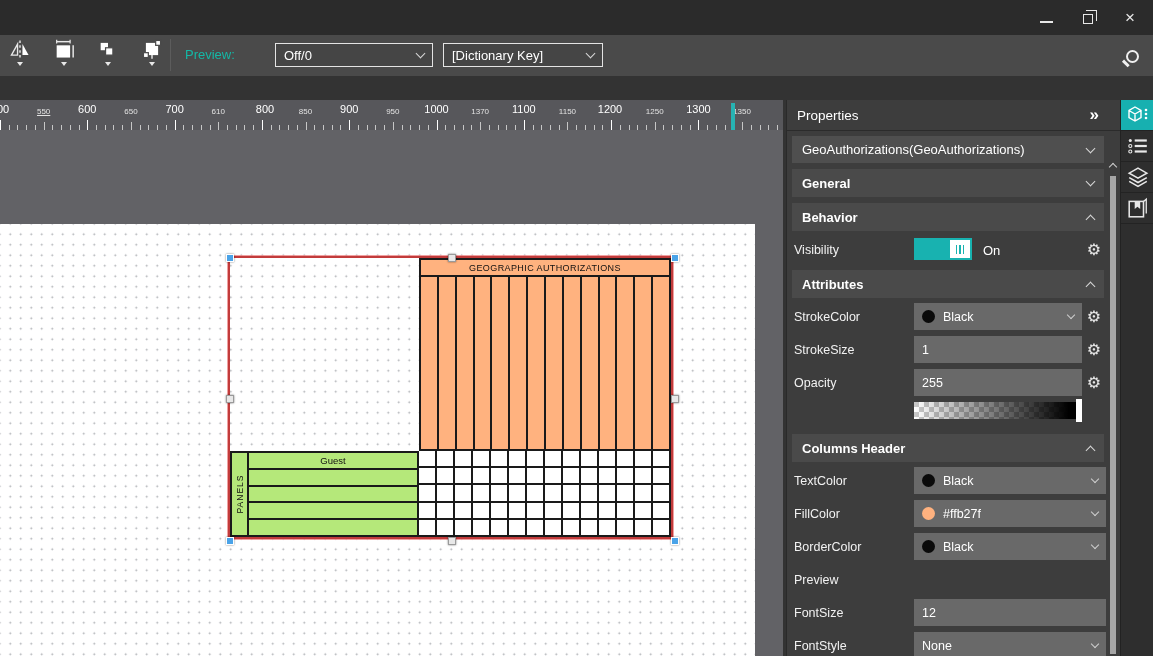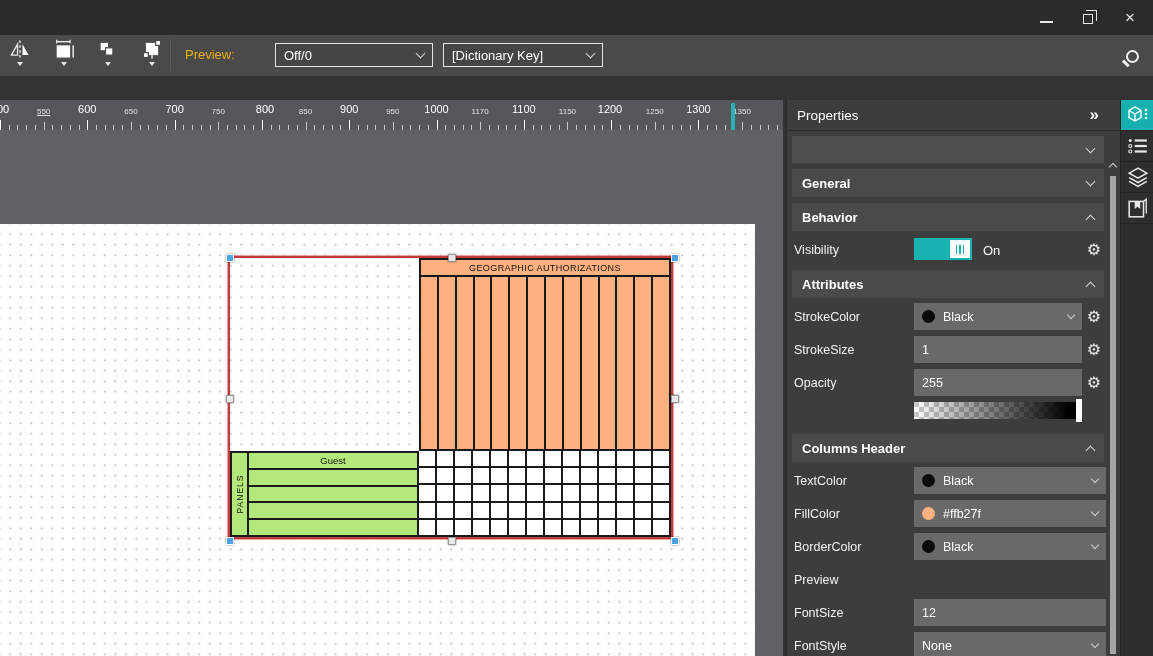--- a/index.html
+++ b/index.html
@@ -16,21 +16,21 @@
   .min-glyph { width:13px; height:2px; background:#e8e8e8; margin-top:8px; }
   .rest-glyph { position:relative; width:10px; height:10px; border:1.5px solid #e8e8e8; margin-top:3px; background:#2b2b2b; }
   .rest-glyph::before { content:""; position:absolute; left:2px; top:-5px; width:10px; height:10px; border:1.5px solid #e8e8e8; border-left:none; border-bottom:none; }
 
   
   .toolbar { position:absolute; left:0; top:35px; width:1153px; height:41px; background:#4a4a4a; }
   .toolbtn { position:absolute; top:4px; width:36px; height:33px; display:flex; flex-direction:column; align-items:center; }
   .toolbtn svg { display:block; }
   .caret-down { width:0; height:0; border-left:3px solid transparent; border-right:3px solid transparent; border-top:4px solid #e8e8e8; margin-top:3px; }
   .tb-sep { position:absolute; left:170px; top:4px; width:1px; height:32px; background:#3a3a3a; border-right:1px solid #5c5c5c; }
-  .preview-label { position:absolute; left:185px; top:12px; color:#eab308; font-size:13px; }
+  .preview-label { position:absolute; left:185px; top:12px; color:#14b8a6; font-size:13px; }
   .select-box { position:absolute; top:8px; height:24px; background:#454545; border:1px solid #e4e4e4; color:#fff; font-size:13px; display:flex; align-items:center; padding:0 8px; }
   .select-box .chev { margin-left:auto; }
   .sel1 { left:275px; width:158px; }
   .sel2 { left:443px; width:160px; }
   .chev { width:7px; height:7px; border-right:1.5px solid #d8d8d8; border-bottom:1.5px solid #d8d8d8; transform:rotate(45deg); margin-top:-3px; }
   .chev.up { transform:rotate(-135deg); margin-top:4px; }
   .search-btn { position:absolute; right:4px; top:6px; width:34px; height:30px; display:flex; align-items:center; justify-content:center; }
   .search-glyph { position:relative; width:13px; height:13px; border:2px solid #f0f0f0; border-radius:50%; }
   .search-glyph::after { content:""; position:absolute; left:-6px; top:10px; width:8px; height:2.5px; background:#f0f0f0; transform:rotate(45deg); }
 
@@ -216,21 +216,21 @@
       <span class="tick" style="left: 148.41px; height: 5px;"></span>
       <span class="tick" style="left: 157.14px; height: 5px;"></span>
       <span class="tick" style="left: 165.87px; height: 5px;"></span>
       <span class="tick" style="left: 174.6px; height: 10px; background: rgb(255, 255, 255);"></span>
       <span class="lbl big" style="left: 174.6px;">700</span>
       <span class="tick" style="left: 183.33px; height: 5px;"></span>
       <span class="tick" style="left: 192.06px; height: 5px;"></span>
       <span class="tick" style="left: 200.79px; height: 5px;"></span>
       <span class="tick" style="left: 209.52px; height: 5px;"></span>
       <span class="tick" style="left: 218.25px; height: 8px;"></span>
-      <span class="lbl small" style="left: 218.25px;">750</span>
+      <span class="lbl small" style="left: 218.25px;">610</span>
       <span class="tick" style="left: 226.98px; height: 5px;"></span>
       <span class="tick" style="left: 235.71px; height: 5px;"></span>
       <span class="tick" style="left: 244.44px; height: 5px;"></span>
       <span class="tick" style="left: 253.17px; height: 5px;"></span>
       <span class="tick" style="left: 261.9px; height: 10px; background: rgb(255, 255, 255);"></span>
       <span class="lbl big" style="left: 265px;">800</span>
       <span class="tick" style="left: 270.63px; height: 5px;"></span>
       <span class="tick" style="left: 279.36px; height: 5px;"></span>
       <span class="tick" style="left: 288.09px; height: 5px;"></span>
       <span class="tick" style="left: 296.82px; height: 5px;"></span>
@@ -252,21 +252,21 @@
       <span class="tick" style="left: 410.31px; height: 5px;"></span>
       <span class="tick" style="left: 419.04px; height: 5px;"></span>
       <span class="tick" style="left: 427.77px; height: 5px;"></span>
       <span class="tick" style="left: 436.5px; height: 10px; background: rgb(255, 255, 255);"></span>
       <span class="lbl big" style="left: 436.5px;">1000</span>
       <span class="tick" style="left: 445.23px; height: 5px;"></span>
       <span class="tick" style="left: 453.96px; height: 5px;"></span>
       <span class="tick" style="left: 462.69px; height: 5px;"></span>
       <span class="tick" style="left: 471.42px; height: 5px;"></span>
       <span class="tick" style="left: 480.15px; height: 8px;"></span>
-      <span class="lbl small" style="left: 480.15px;">1170</span>
+      <span class="lbl small" style="left: 480.15px;">1370</span>
       <span class="tick" style="left: 488.88px; height: 5px;"></span>
       <span class="tick" style="left: 497.61px; height: 5px;"></span>
       <span class="tick" style="left: 506.34px; height: 5px;"></span>
       <span class="tick" style="left: 515.07px; height: 5px;"></span>
       <span class="tick" style="left: 523.8px; height: 10px; background: rgb(255, 255, 255);"></span>
       <span class="lbl big" style="left: 523.8px;">1100</span>
       <span class="tick" style="left: 532.53px; height: 5px;"></span>
       <span class="tick" style="left: 541.26px; height: 5px;"></span>
       <span class="tick" style="left: 549.99px; height: 5px;"></span>
       <span class="tick" style="left: 558.72px; height: 5px;"></span>
@@ -430,20 +430,21 @@
     </div>
   </div>
 
   <div class="props">
     <div class="props-header">
       <span>Properties</span>
       <span class="props-collapse">»</span>
     </div>
 
     <div class="elem-select">
+      <span>GeoAuthorizations(GeoAuthorizations)</span>
       <span class="chev"></span>
     </div>
 
     <div class="section-bar" style="top:103px">
       <span>Behavior</span>
       <span class="chev up"></span>
     </div>
 
     <div class="section-bar" style="top:69px">
       <span>General</span>

